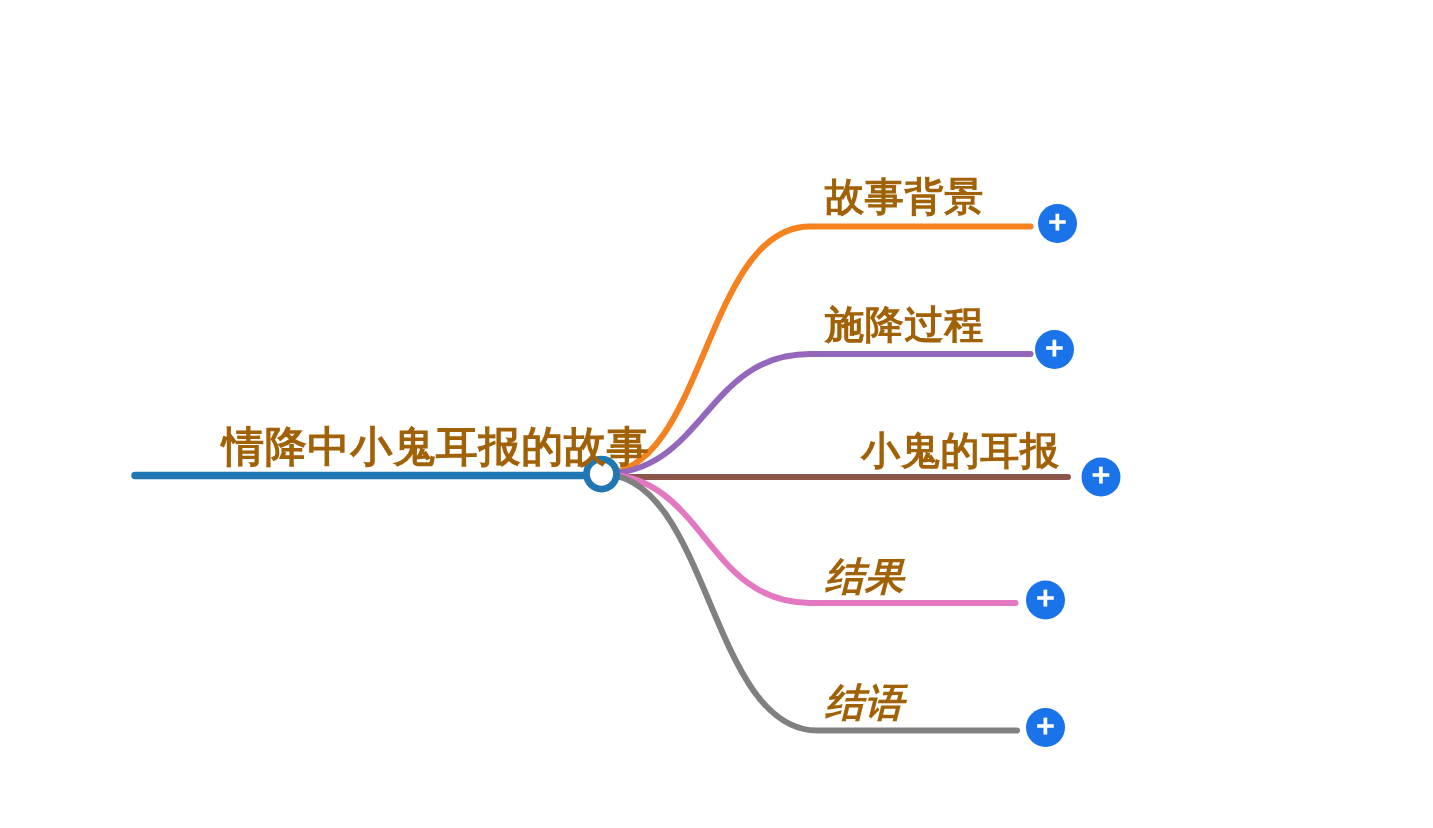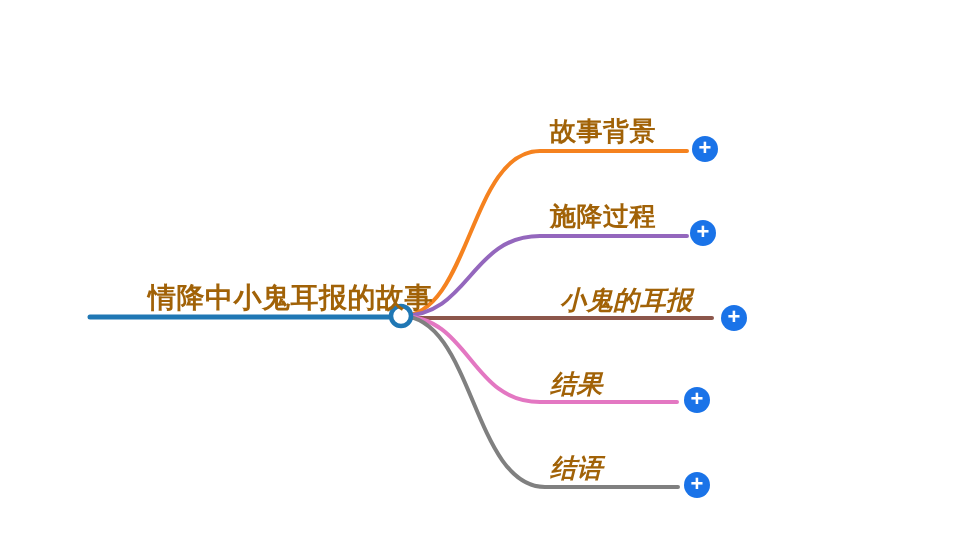--- a/index.html
+++ b/index.html
@@ -37,21 +37,21 @@
     letter-spacing: 0.5px;
     margin-left: 28px;
   }
   .branch-label {
     font-size: 26px;
     line-height: 30px;
     letter-spacing: 0.5px;
   }
   .label-b0 { left: 550px; top: 116px; }
   .label-b1 { left: 550px; top: 201px; }
-  .label-b2 { left: 560px; top: 285px; font-style: italic; }
+  .label-b2 { left: 574px; top: 285px; }
   .label-b3 { left: 550px; top: 369px; font-style: italic; }
   .label-b4 { left: 550px; top: 453px; font-style: italic; }
 
   .plus-btn {
     position: absolute;
     width: 26px;
     height: 26px;
     border-radius: 50%;
     background: #1a73e8;
     color: #ffffff;

